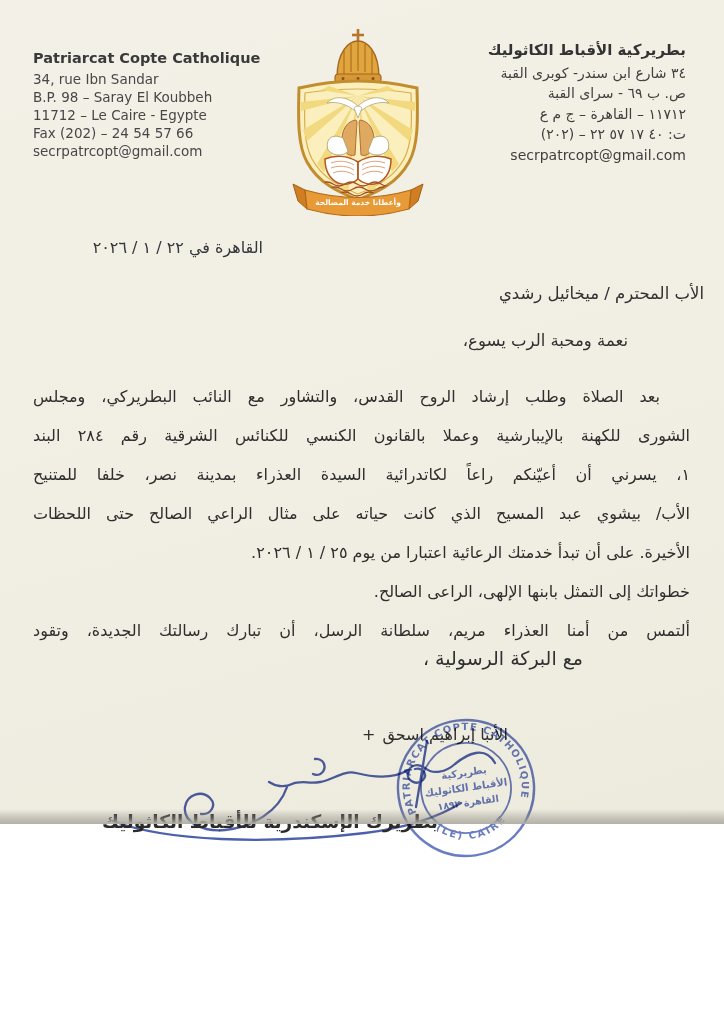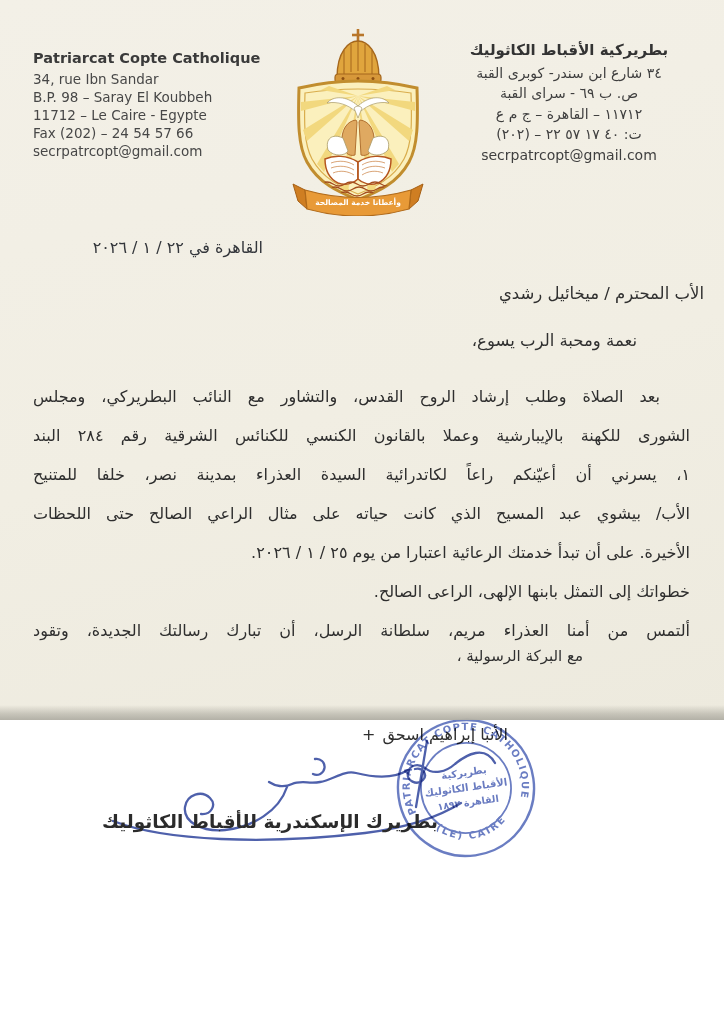--- a/index.html
+++ b/index.html
@@ -1,40 +1,40 @@
 <!DOCTYPE html>
 <html lang="ar"><head>
 <meta charset="utf-8">
 <style>
   html,body{margin:0;padding:0;}
   body{width:724px;height:1024px;overflow:hidden;font-family:"DejaVu Sans",sans-serif;}
-  .page{position:relative;width:724px;height:720px;
+  .page{position:relative;width:724px;height:824px;
         background:linear-gradient(165deg,#f3f0e7 0%,#f1eee3 55%,#edeade 100%);}
   .scan-shadow{position:absolute;left:0;right:0;bottom:0;height:15px;
         background:linear-gradient(to bottom,rgba(160,158,148,0) 0%,rgba(150,148,138,.45) 60%,#b3b1a7 100%);}
   
   .hdr-left{position:absolute;left:33px;top:49px;width:240px;color:#474747;font-size:13.5px;line-height:18px;}
   .hdr-left .t{font-weight:bold;font-size:14.5px;color:#3a3a3a;margin-bottom:3px;}
-  .hdr-right{position:absolute;right:30px;top:40px;width:250px;direction:rtl;text-align:center;
+  .hdr-right{position:absolute;right:38px;top:40px;width:250px;direction:rtl;text-align:right;
              color:#3f3f3f;font-size:14px;line-height:20.5px;}
   .hdr-right .t{font-weight:bold;font-size:15px;color:#333;margin-bottom:2px;}
   .crest{position:absolute;left:285px;top:26px;width:146px;height:190px;}
   
   .dateline{position:absolute;right:461px;top:238px;direction:rtl;white-space:nowrap;
             font-size:16px;color:#33363b;}
   .recipient{position:absolute;right:20px;top:284px;direction:rtl;white-space:nowrap;
              font-size:16.5px;color:#303030;}
-  .greeting{position:absolute;right:87px;top:331px;direction:rtl;white-space:nowrap;
+  .greeting{position:absolute;right:96px;top:331px;direction:rtl;white-space:nowrap;
             font-size:16.5px;color:#303030;}
   .body{position:absolute;left:33px;right:34px;top:377px;direction:rtl;font-size:16px;color:#2e2e2e;}
   .bline{height:39px;line-height:39px;overflow:hidden;text-align:justify;text-align-last:justify;}
   .bline.indent{padding-right:30px;}
   .bline.end{text-align:right;text-align-last:right;}
   .closing{position:absolute;right:141px;top:647px;direction:rtl;white-space:nowrap;
-           font-size:15px;color:#303030;}
+           font-size:19px;color:#303030;}
   
   .sig-name{position:absolute;left:362px;top:725px;display:flex;gap:7px;align-items:center;
             font-size:16px;color:#2f2f2f;}
   .sig-name .ar{direction:rtl;white-space:nowrap;}
   .sig-title{position:absolute;left:102px;top:811px;direction:rtl;white-space:nowrap;
              font-size:18.5px;font-weight:bold;color:#2b2b2b;letter-spacing:.5px;text-align:right;}
   .scrawl{position:absolute;left:75px;top:737px;width:445px;height:108px;mix-blend-mode:multiply;}
   .stamp{position:absolute;left:392px;top:714px;width:148px;height:148px;mix-blend-mode:multiply;opacity:.85;}
 </style>
 </head>

